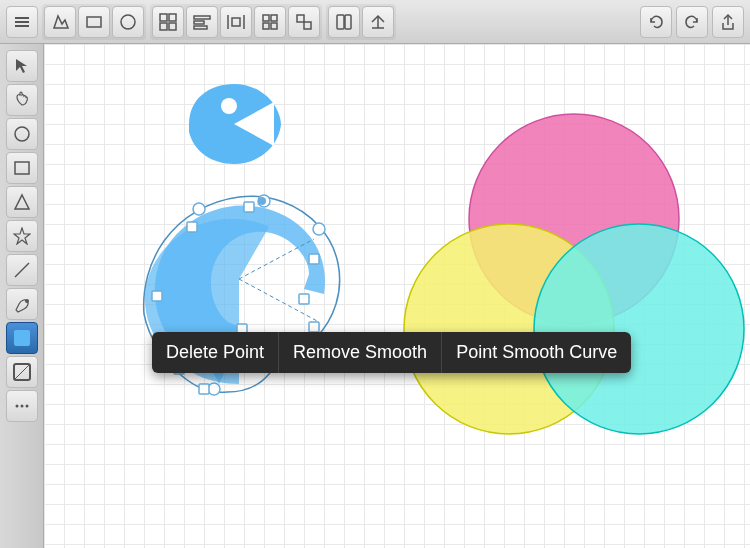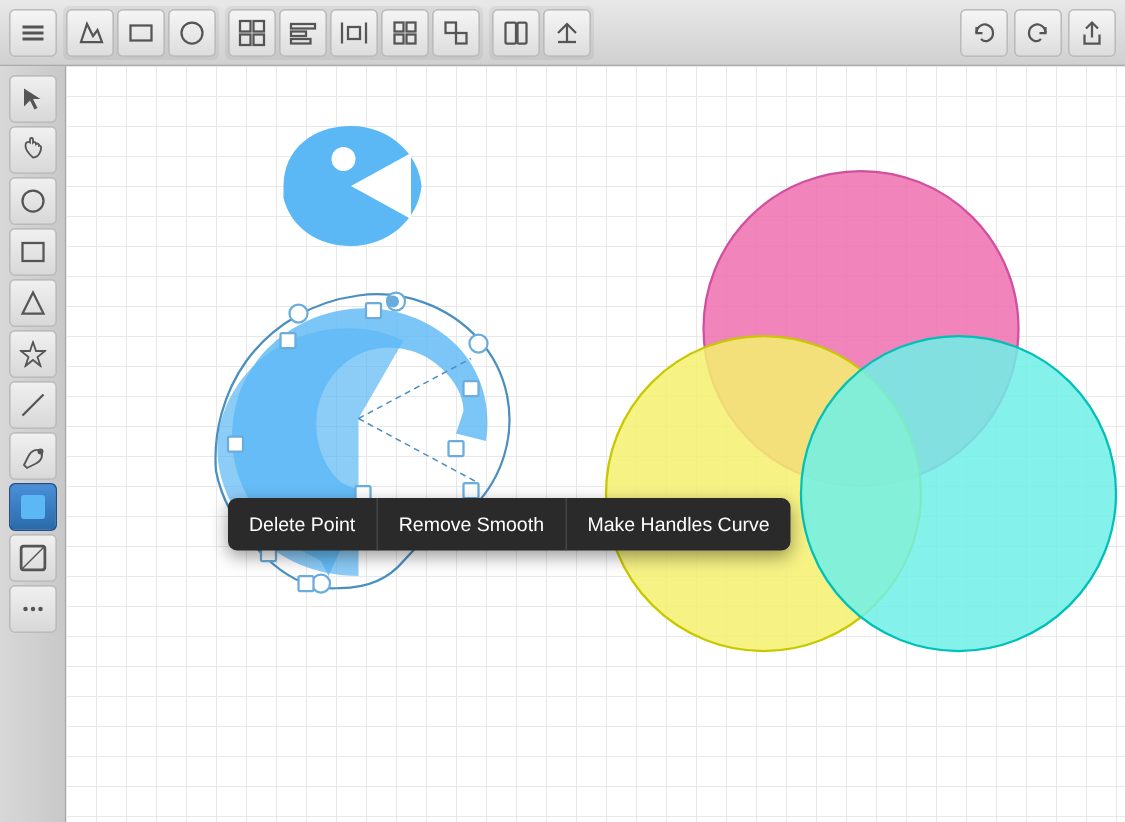--- a/index.html
+++ b/index.html
@@ -117,21 +117,21 @@
       border-radius: 6px;
       display: flex;
       align-items: center;
       z-index: 10;
       box-shadow: 0 4px 12px rgba(0,0,0,0.4);
       overflow: hidden;
     }
     .context-menu-item {
       padding: 10px 14px;
       color: white;
-      font-size: 13px;
+      font-size: 18px;
       font-weight: 500;
       cursor: pointer;
       white-space: nowrap;
       border-right: 1px solid #444;
     }
     .context-menu-item:last-child { border-right: none; }
 
     
     #context-menu::after {
       content: '';
@@ -392,17 +392,17 @@
         <rect x="265" y="210" width="10" height="10" fill="white" stroke="#6aacdc" stroke-width="1.5" rx="1"></rect>
         <rect x="265" y="278" width="10" height="10" fill="white" stroke="#6aacdc" stroke-width="1.5" rx="1"></rect>
         <rect x="200" y="158" width="10" height="10" fill="white" stroke="#6aacdc" stroke-width="1.5" rx="1"></rect>
         <rect x="143" y="178" width="10" height="10" fill="white" stroke="#6aacdc" stroke-width="1.5" rx="1"></rect>
       </g>
     </svg>
 
     <div id="context-menu">
       <div class="context-menu-item">Delete Point</div>
       <div class="context-menu-item">Remove Smooth</div>
-      <div class="context-menu-item">Make Handles Curve</div>
+      <div class="context-menu-item">Point Smooth Curve</div>
     </div>
 
   </div>
 </div>
 
 </body></html>

